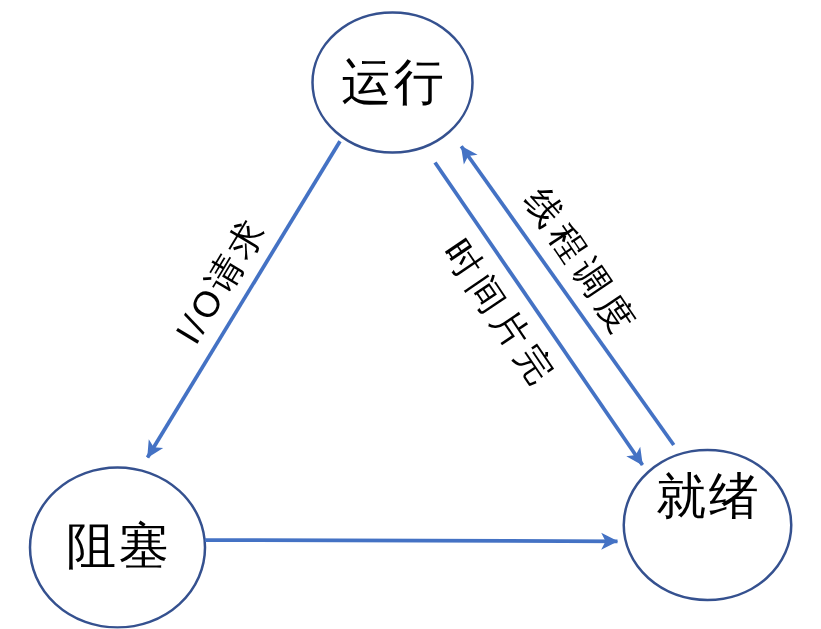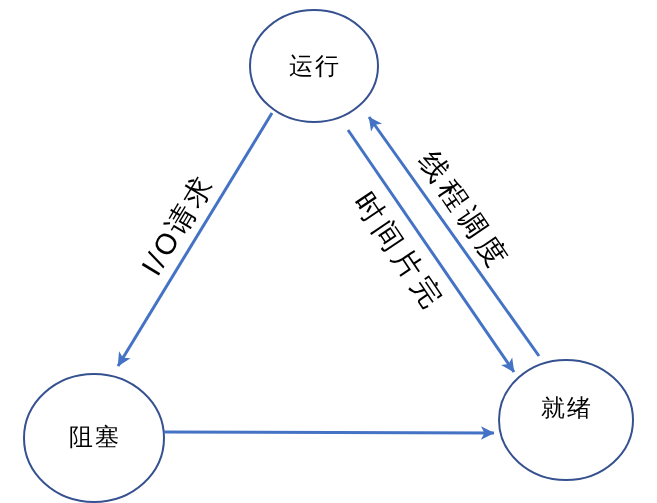--- a/index.html
+++ b/index.html
@@ -16,21 +16,21 @@
     overflow: hidden;
   }
   .canvas svg {
     position: absolute;
     left: 0;
     top: 0;
   }
   .node-label {
     position: absolute;
     transform: translate(-50%, -50%);
-    font-size: 24px;
+    font-size: 40px;
     color: #000000;
     letter-spacing: 2px;
     white-space: nowrap;
     line-height: 1;
     text-indent: 2px;
   }
   .edge-label {
     position: absolute;
     font-size: 29px;
     color: #000000;
@@ -39,21 +39,21 @@
   }
   .edge-label.diag {
     letter-spacing: 5px;
   }
   #lbl-io-request   { left: 178px; top: 225px; transform: translate(-50%,-50%) rotate(-59deg); letter-spacing: 3px; }
   #lbl-timeslice    { left: 399px; top: 252px; transform: translate(-50%,-50%) rotate(56deg); }
   #lbl-schedule     { left: 464px; top: 211px; transform: translate(-50%,-50%) rotate(56deg); }
   #lbl-io-complete  { left: 344px; top: 453px; transform: translate(-50%,-50%); letter-spacing: 1px; }
   #lbl-running { left: 314px; top: 66px;  }
   #lbl-blocked { left: 94px;  top: 437px; }
-  #lbl-ready   { left: 566px; top: 408px; }
+  #lbl-ready   { left: 566px; top: 397px; }
 </style>
 </head>
 <body>
 
 <div class="canvas">
 
   <svg width="657" height="503" viewBox="0 0 657 503">
     <defs>
       <marker id="arrowhead" viewBox="0 0 10 10" refX="9.2" refY="5" markerWidth="5" markerHeight="5" orient="auto">
         <path d="M0.5,0.5 L9.5,5 L0.5,9.5 L2.8,5 Z" fill="#4472C4"></path>

